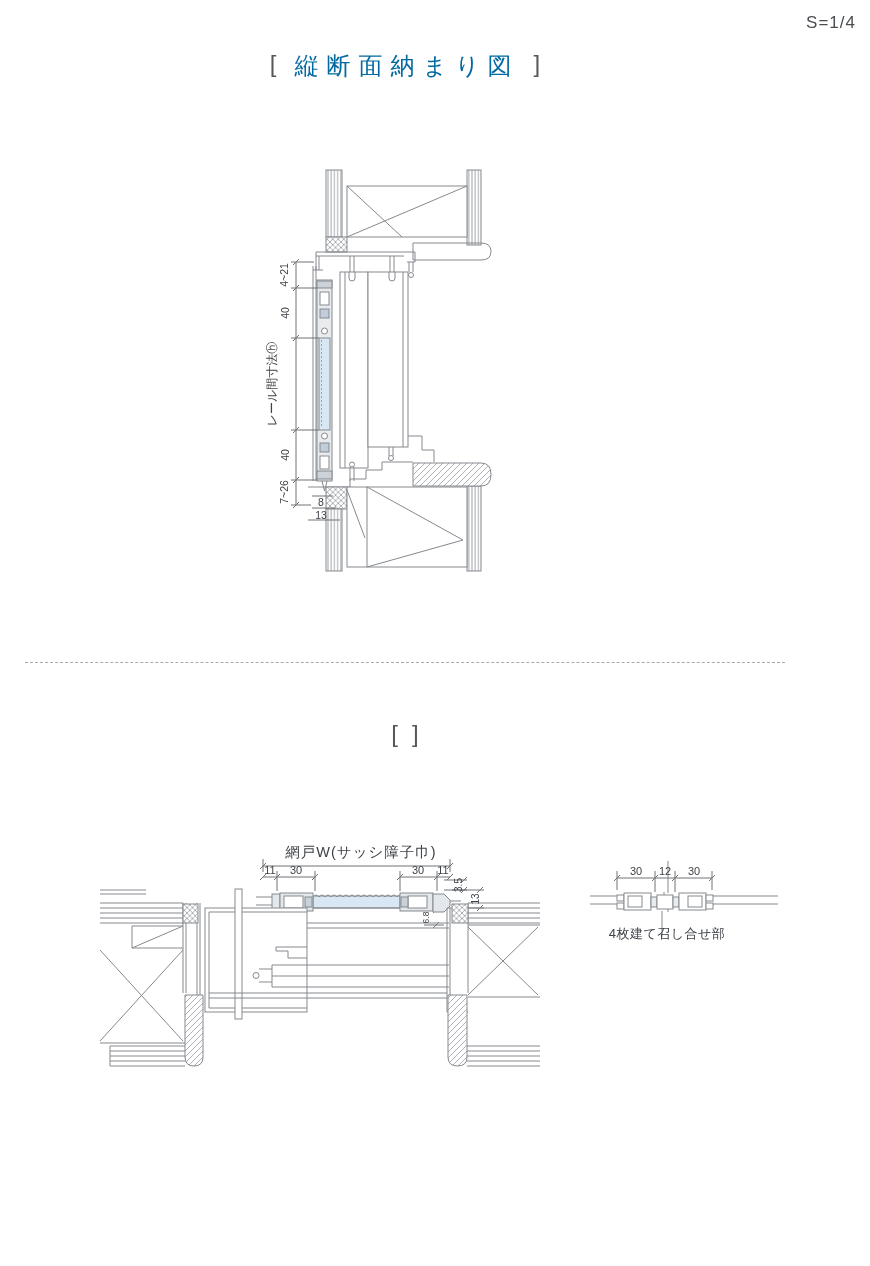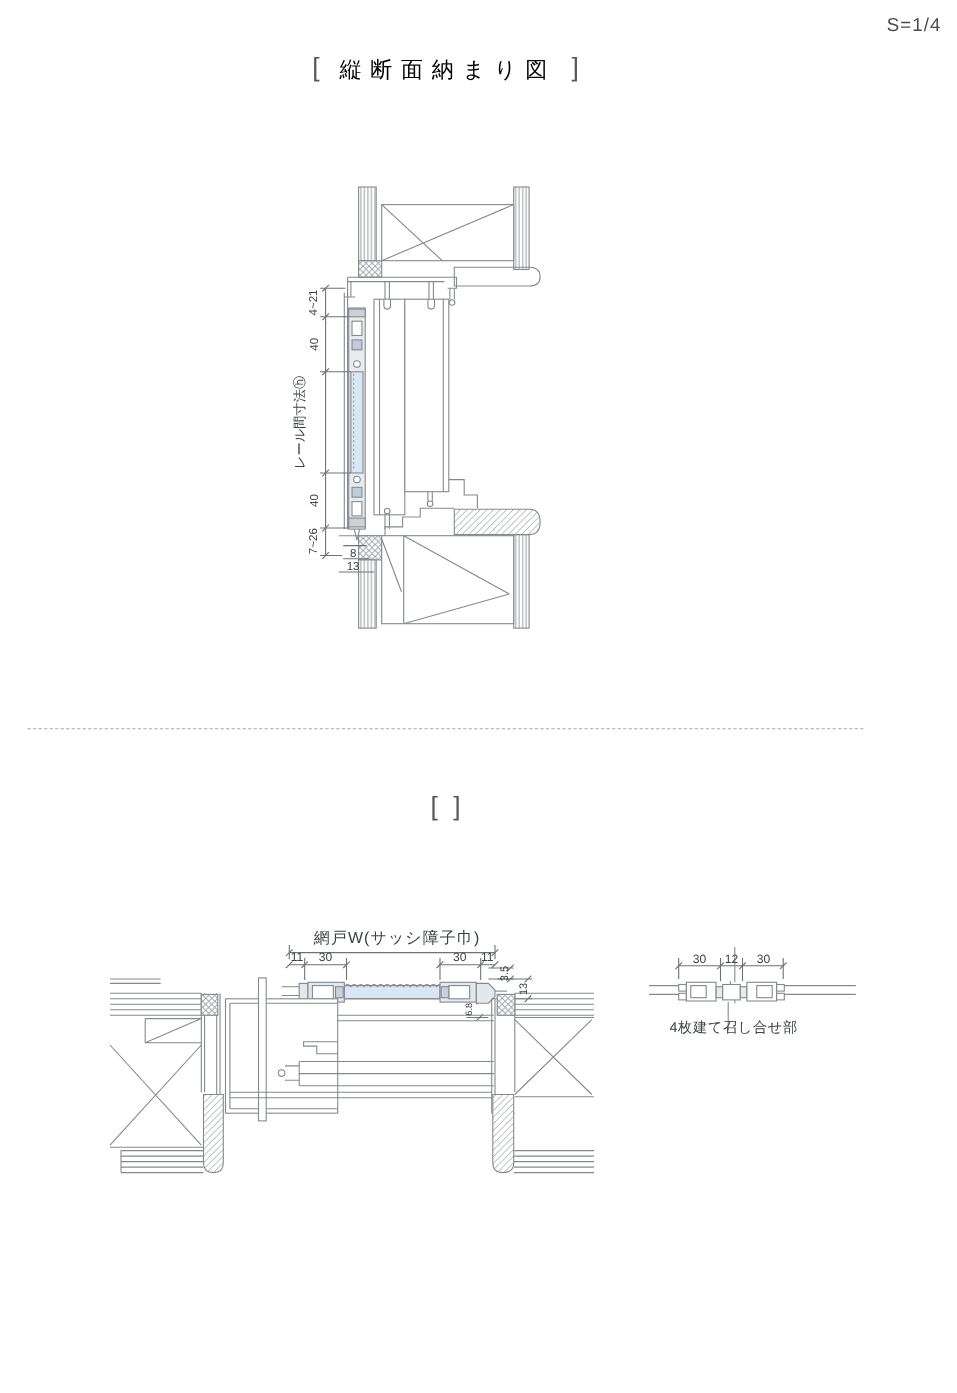--- a/index.html
+++ b/index.html
@@ -7,21 +7,21 @@
     position:relative;width:870px;height:1088px;background:#ffffff;overflow:hidden;
     font-family:"Liberation Sans","DejaVu Sans",sans-serif;color:#3e4247;
   }
   .scale-label{
     position:absolute;top:13px;right:14px;font-size:17px;color:#4a4e52;letter-spacing:1px;
   }
   .title-row{
     position:absolute;left:0;width:810px;display:flex;justify-content:center;align-items:center;gap:14px;
   }
   .title-row .bracket{font-size:24px;font-weight:300;color:#55595d;line-height:1;transform:translateY(-2px);}
-  .title-row .title-text{font-size:20px;color:#000000;letter-spacing:8px;text-indent:4px;}
+  .title-row .title-text{font-size:24px;color:#0369a1;letter-spacing:8px;text-indent:4px;}
   .divider{
     position:absolute;top:662px;left:25px;width:760px;height:0;border-top:1px dashed #a9a9a9;
   }
   svg{position:absolute;overflow:visible;}
   svg text{font-family:"Liberation Sans","DejaVu Sans",sans-serif;}
   .dwg{stroke:#85898e;stroke-width:1;fill:none;}
   .dim{stroke:#6e7276;stroke-width:1;fill:none;}
   .lbl{fill:#3e4247;stroke:none;}
 </style>
 </head>

